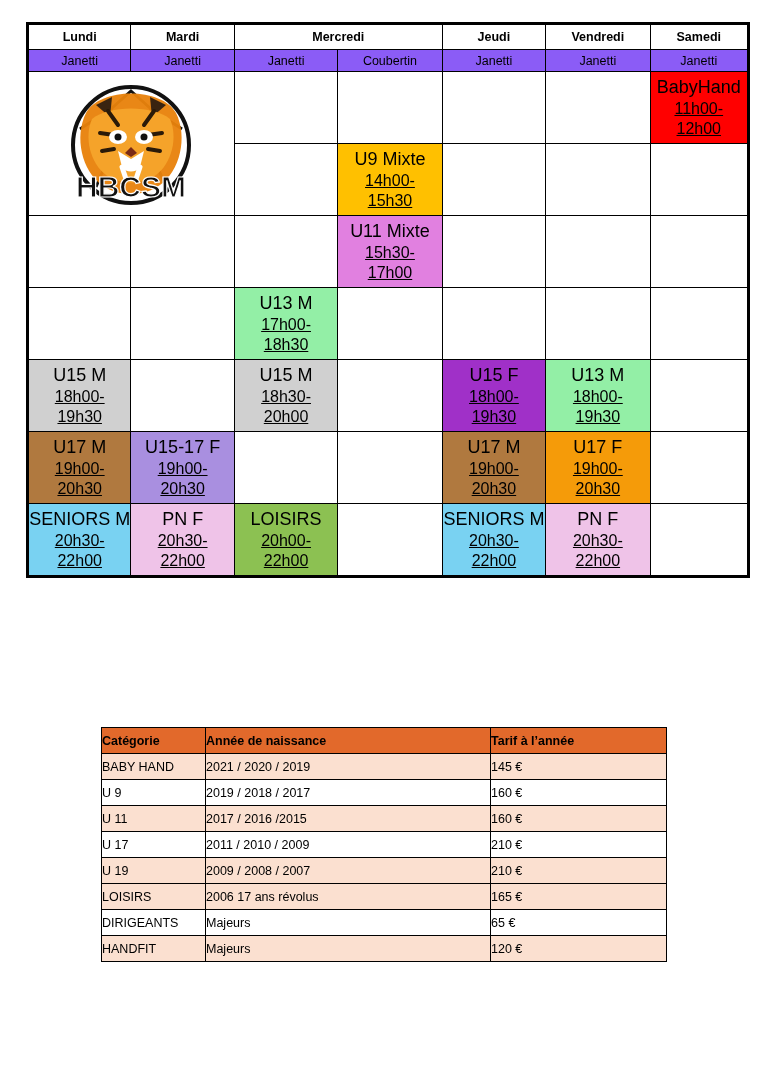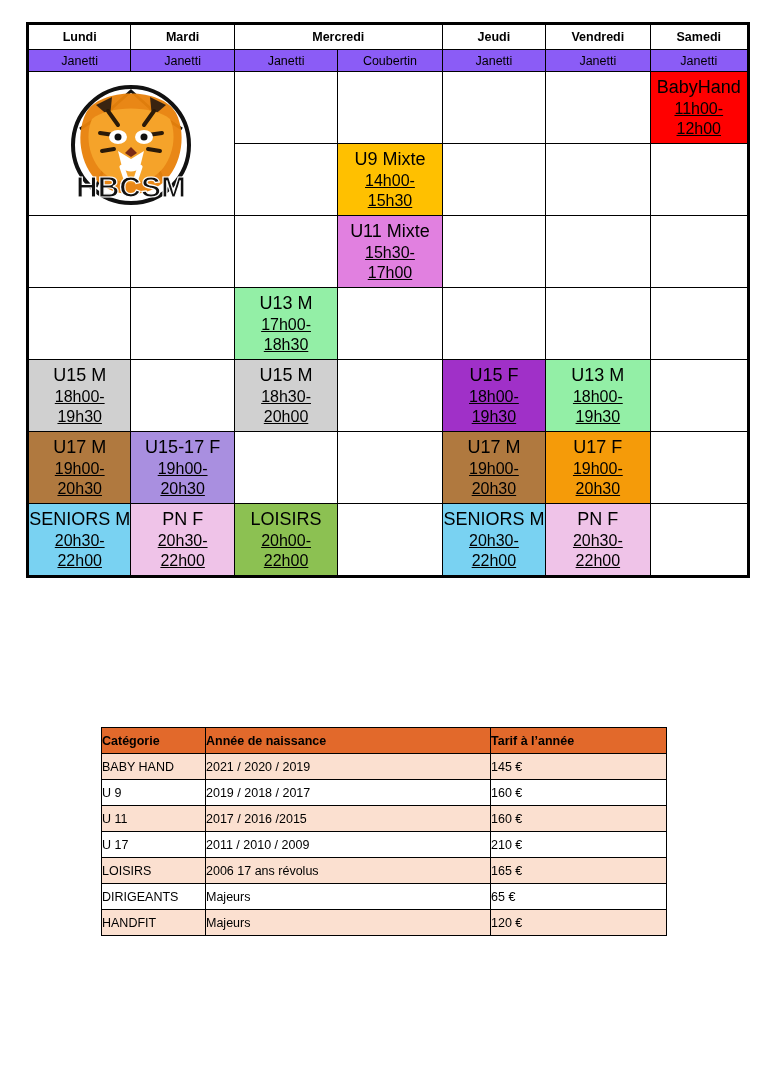--- a/index.html
+++ b/index.html
@@ -323,20 +323,25 @@
           <td>U 11</td>
           <td>2017 / 2016 /2015</td>
           <td>160 €</td>
         </tr>
         <tr class="fee-even">
           <td>U 17</td>
           <td>2011 / 2010 / 2009</td>
           <td>210 €</td>
         </tr>
         <tr class="fee-odd">
+          <td>U 19</td>
+          <td>2009 / 2008 / 2007</td>
+          <td>210 €</td>
+        </tr>
+        <tr class="fee-odd">
           <td>LOISIRS</td>
           <td>2006 17 ans révolus</td>
           <td>165 €</td>
         </tr>
         <tr class="fee-even">
           <td>DIRIGEANTS</td>
           <td>Majeurs</td>
           <td>65 €</td>
         </tr>
         <tr class="fee-odd">

